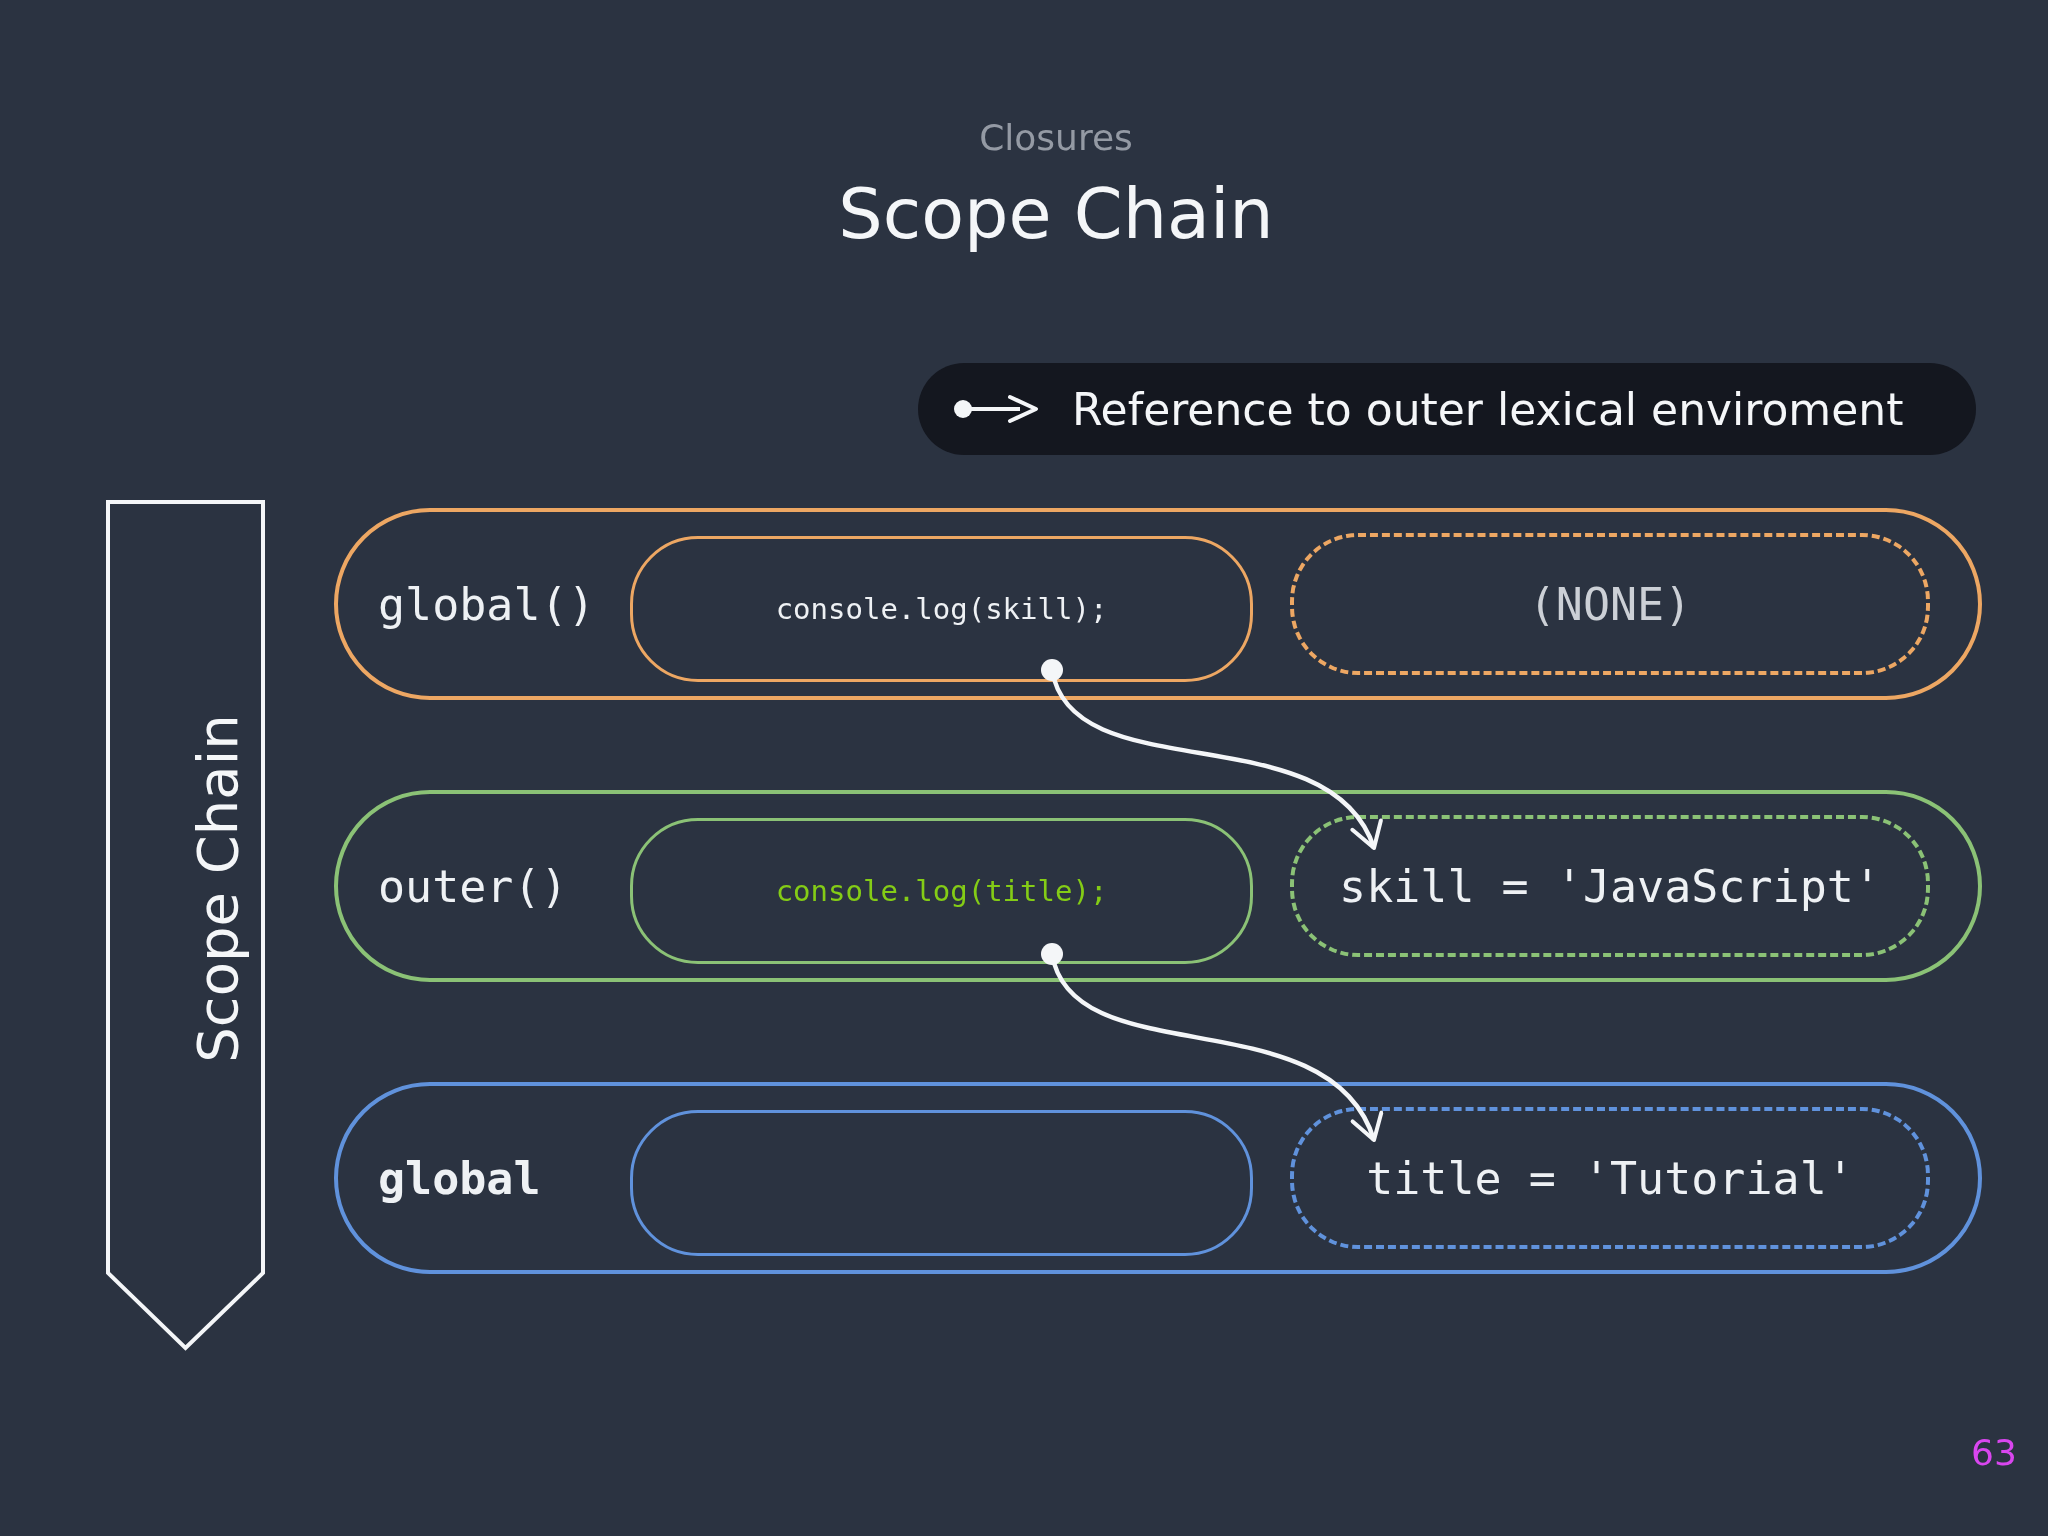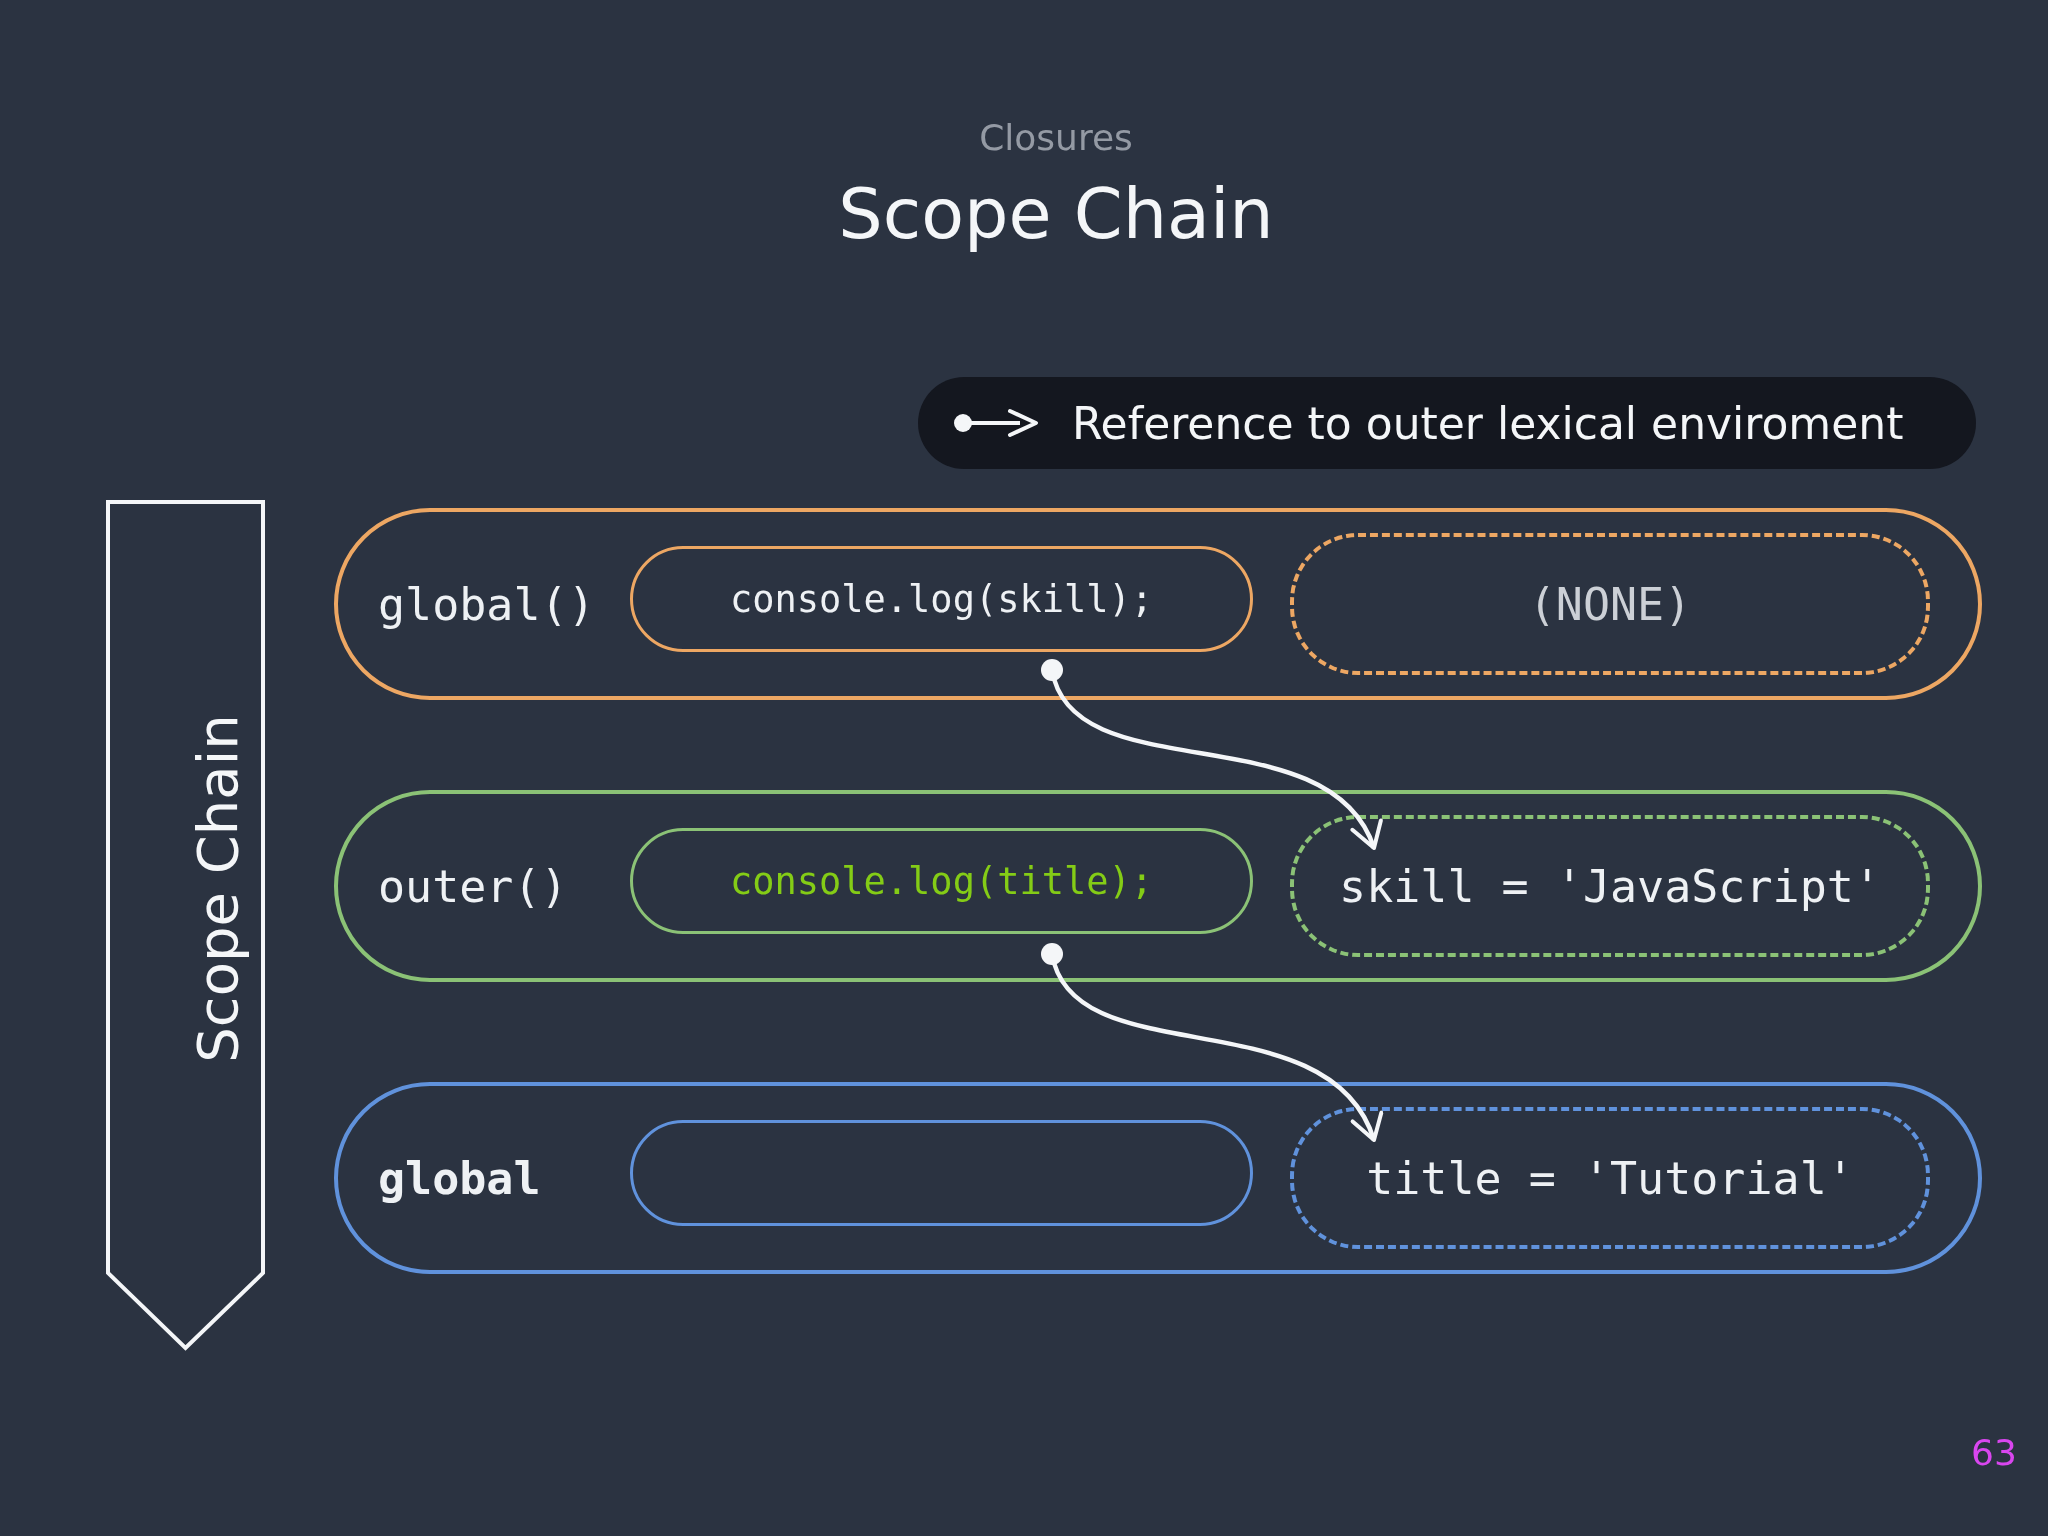--- a/index.html
+++ b/index.html
@@ -19,21 +19,21 @@
   }
   .title {
     top: 174px; left: 0; width: 2048px;
     text-align: center;
     font-size: 70px; line-height: 1.15;
     font-weight: 400;
   }
 
   
   .legend {
-    left: 886px; top: 377px; width: 1058px; height: 92px;
+    left: 886px; top: 363px; width: 1058px; height: 92px;
     border-radius: 46px;
     display: flex; align-items: center;
     padding: 0 0 0 34px; box-sizing: border-box;
     gap: 24px;
   }
   .legend-text { font-size: 44px; white-space: nowrap; }
 
   
   .scope-row {
     left: 302px; width: 1648px; height: 192px;
@@ -45,27 +45,27 @@
   .row-2 { top: 790px; }
   .row-3 { top: 1082px; }
 
   .row-label {
     position: absolute; left: 40px; top: 0; height: 100%;
     display: flex; align-items: center;
     font-family: "DejaVu Sans Mono", monospace;
     font-size: 45px; white-space: nowrap;
   }
   .code-pill {
-    position: absolute; left: 292px; top: 34px;
-    width: 623px; height: 106px;
+    position: absolute; left: 292px; top: 24px;
+    width: 623px; height: 146px;
     border: 3px solid; border-radius: 68px;
     box-sizing: border-box;
     display: flex; align-items: center; justify-content: center;
     font-family: "DejaVu Sans Mono", monospace;
-    font-size: 37px; white-space: nowrap;
+    font-size: 29px; white-space: nowrap;
   }
   .env-pill {
     position: absolute; left: 952px; top: 21px;
     width: 640px; height: 142px;
     border: 4px dashed; border-radius: 68px;
     box-sizing: border-box;
     display: flex; align-items: center; justify-content: center;
     font-family: "DejaVu Sans Mono", monospace;
     font-size: 45px; white-space: nowrap;
   }

